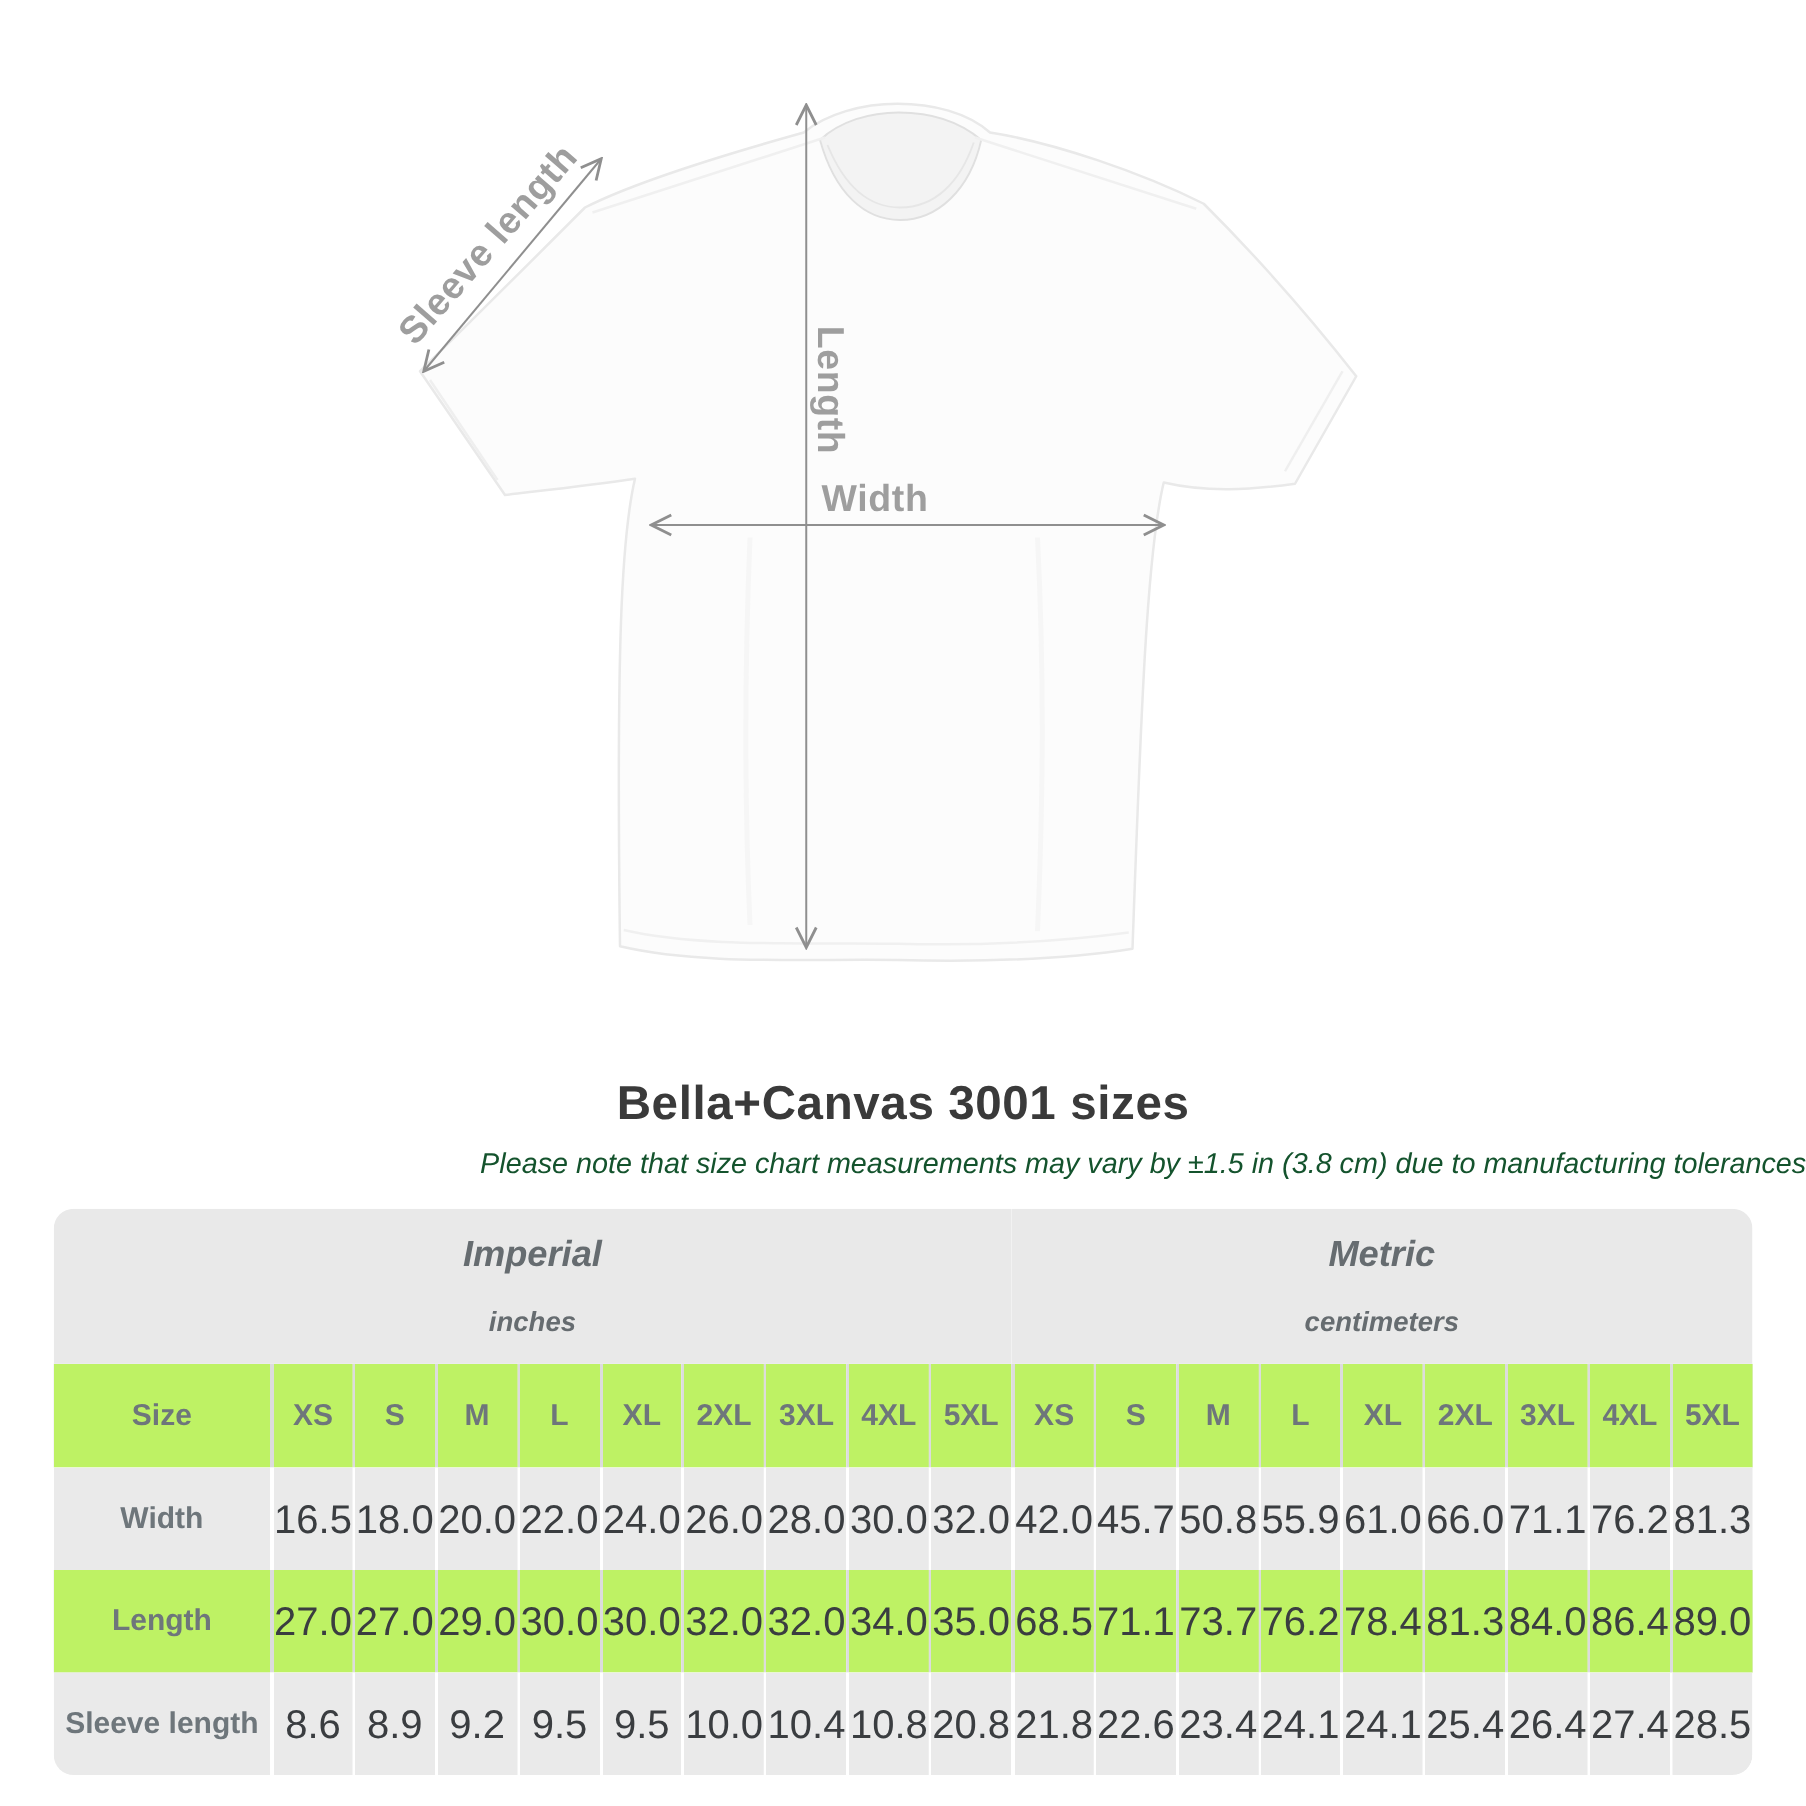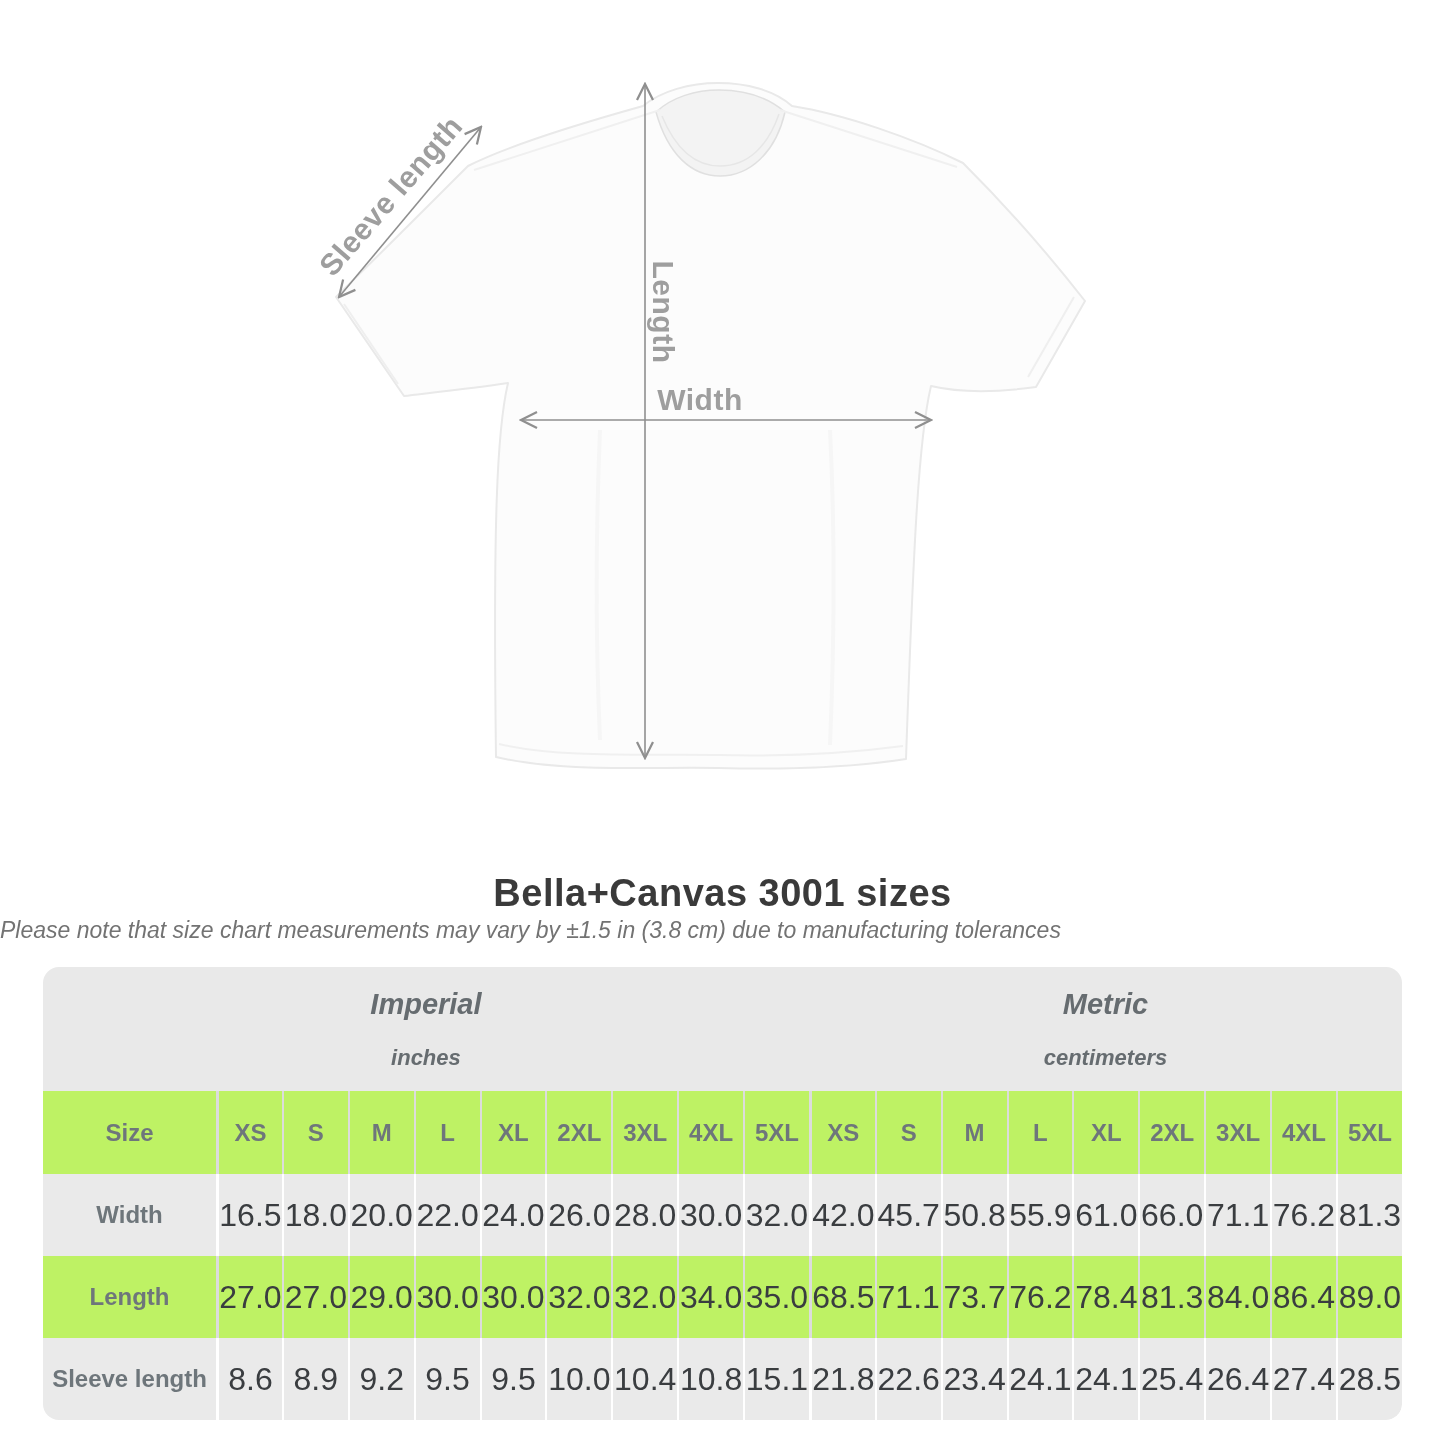--- a/index.html
+++ b/index.html
@@ -14,25 +14,25 @@
   .dim-label{
     position:absolute;color:#9e9e9e;font-weight:bold;font-size:30px;
     letter-spacing:0.5px;white-space:nowrap;
   }
   .lbl-width{left:700px;top:400px;transform:translate(-50%,-50%);}
   .lbl-length{left:663px;top:312px;transform:translate(-50%,-50%) rotate(90deg);}
   .lbl-sleeve{left:391px;top:196px;transform:translate(-50%,-50%) rotate(-49deg);}
   
   .title{
     position:absolute;left:0;top:862px;width:100%;text-align:center;
-    font-size:38px;font-weight:bold;color:#3a3a3a;letter-spacing:0.5px;margin-top:10px;
+    font-size:38px;font-weight:bold;color:#3a3a3a;letter-spacing:0.5px;
   }
   .subtitle{
-    position:absolute;left:0;top:917px;width:100%;text-align:left;
-    font-size:23px;font-style:italic;color:#737373;
+    position:absolute;left:0;top:917px;width:100%;text-align:right;
+    font-size:23px;font-style:italic;color:#14532d;
   }
   
   .table-wrap{position:absolute;left:43px;top:967px;width:1359px;}
   table{
     border-collapse:separate;border-spacing:0;table-layout:fixed;
     width:1359px;font-family:"Liberation Sans", sans-serif;
   }
   col.c-label{width:173px;}
   th,td{
     padding:0;text-align:center;vertical-align:middle;
@@ -220,21 +220,21 @@
     <tr class="r-gray data-row last-row">
       <th>Sleeve length</th>
       <td class="sep-strong">8.6</td>
       <td class="sep">8.9</td>
       <td class="sep">9.2</td>
       <td class="sep">9.5</td>
       <td class="sep">9.5</td>
       <td class="sep">10.0</td>
       <td class="sep">10.4</td>
       <td class="sep">10.8</td>
-      <td class="sep">15.1</td>
+      <td class="sep">20.8</td>
       <td class="sep-strong">21.8</td>
       <td class="sep">22.6</td>
       <td class="sep">23.4</td>
       <td class="sep">24.1</td>
       <td class="sep">24.1</td>
       <td class="sep">25.4</td>
       <td class="sep">26.4</td>
       <td class="sep">27.4</td>
       <td class="sep">28.5</td>
     </tr>

